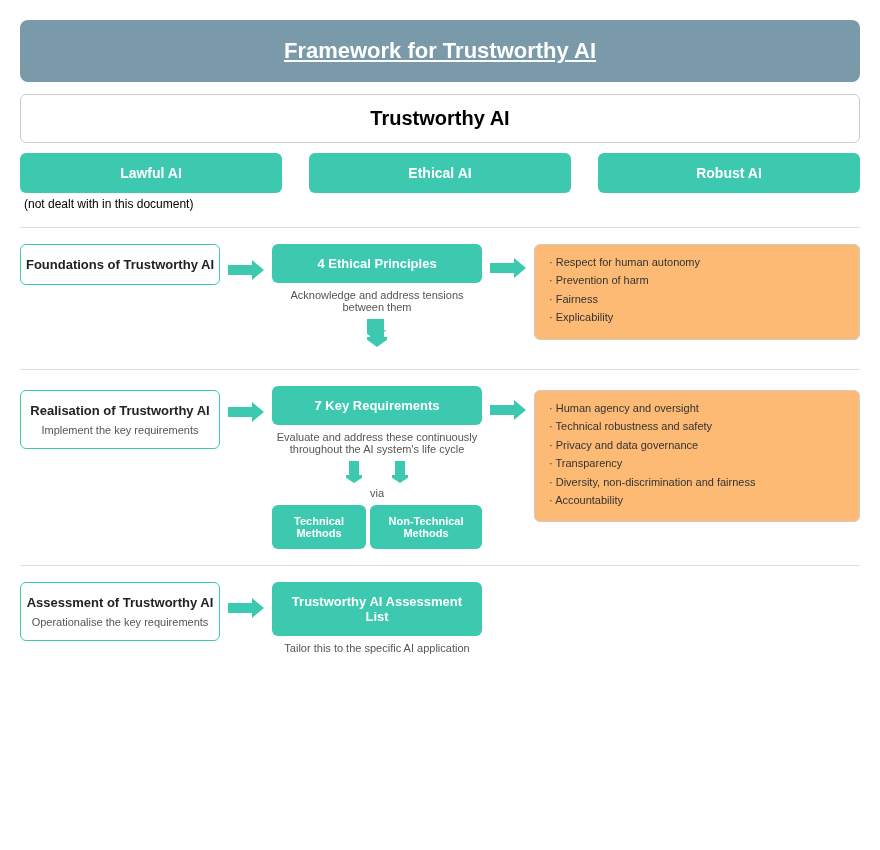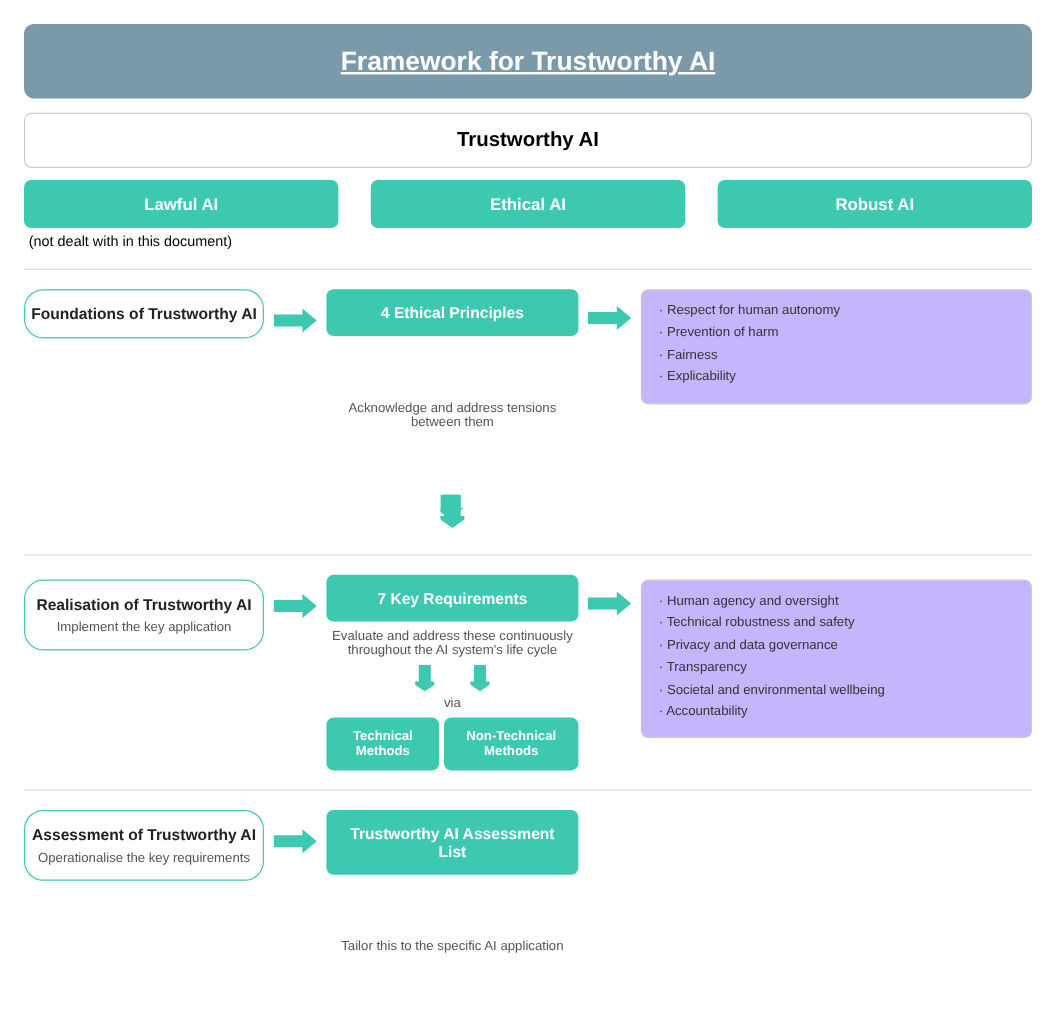--- a/index.html
+++ b/index.html
@@ -22,21 +22,21 @@
       margin-bottom: 12px;
       text-decoration: underline;
     }
 
     .trustworthy-box {
       border: 1.5px solid #ccc;
       border-radius: 6px;
       text-align: center;
       padding: 12px 20px;
       font-weight: bold;
-      font-size: 17px;
+      font-size: 20px;
       margin-bottom: 10px;
     }
 
     .ai-types-row {
       display: flex;
       gap: 27px;
       margin-bottom: 4px;
     }
 
     .ai-type-btn {
@@ -61,21 +61,21 @@
     .divider {
       border: none;
       border-top: 1.5px solid #ddd;
       margin: 16px 0;
     }
 
     .left-box {
       min-width: 200px;
       max-width: 200px;
       border: 1.5px solid #3cc9b0;
-      border-radius: 16px;
+      border-radius: 6px;
       padding: 12px 4px;
       text-align: center;
     }
 
     .left-box .title {
       font-weight: bold;
       font-size: 13px;
       color: #222;
     }
 
@@ -96,21 +96,20 @@
       width: 36px;
       height: 24px;
     }
 
     .center-col {
       display: flex;
       flex-direction: column;
       align-items: center;
       min-width: 200px;
       max-width: 210px;
-      gap: 48px;
     }
 
     .center-box {
       background: #3cc9b0;
       color: #fff;
       font-weight: bold;
       font-size: 13px;
       text-align: center;
       padding: 12px 14px;
       border-radius: 6px;
@@ -159,21 +158,21 @@
       display: flex;
       align-items: flex-start;
       padding-top: 14px;
       margin: 0 8px;
     }
 
     .right-box {
       border: 1px solid #ccc;
       border-radius: 6px;
       padding: 10px 14px;
-      background: #c4b5fd;
+      background: #fdba74;
       font-size: 11px;
       color: #333;
       flex: 1;
     }
 
     .right-box ul {
       list-style: none;
       padding: 0;
     }
 
@@ -270,21 +269,21 @@
     </ul>
   </div>
 </div>
 
 <hr class="divider">
 
 <div class="section-row">
 
   <div class="left-box" style="align-self:flex-start; margin-top:4px;">
     <div class="title">Realisation of Trustworthy AI</div>
-    <div class="desc">Implement the key application</div>
+    <div class="desc">Implement the key requirements</div>
   </div>
 
   <div class="arrow-right">
     <svg viewBox="0 0 36 20" fill="none" width="36" height="20">
       <polygon points="0,5 24,5 24,0 36,10 24,20 24,15 0,15" fill="#3cc9b0"></polygon>
     </svg>
   </div>
 
   <div class="center-col-tall">
     <div class="center-box">7 Key Requirements</div>
@@ -312,21 +311,21 @@
       <polygon points="0,5 24,5 24,0 36,10 24,20 24,15 0,15" fill="#3cc9b0"></polygon>
     </svg>
   </div>
 
   <div class="right-box right-box-tall" style="margin-top:4px;">
     <ul>
       <li>Human agency and oversight</li>
       <li>Technical robustness and safety</li>
       <li>Privacy and data governance</li>
       <li>Transparency</li>
-      <li>Societal and environmental wellbeing</li>
+      <li>Diversity, non-discrimination and fairness</li>
       <li>Accountability</li>
     </ul>
   </div>
 </div>
 
 <hr class="divider">
 
 <div class="section-row">
 
   <div class="left-box">

